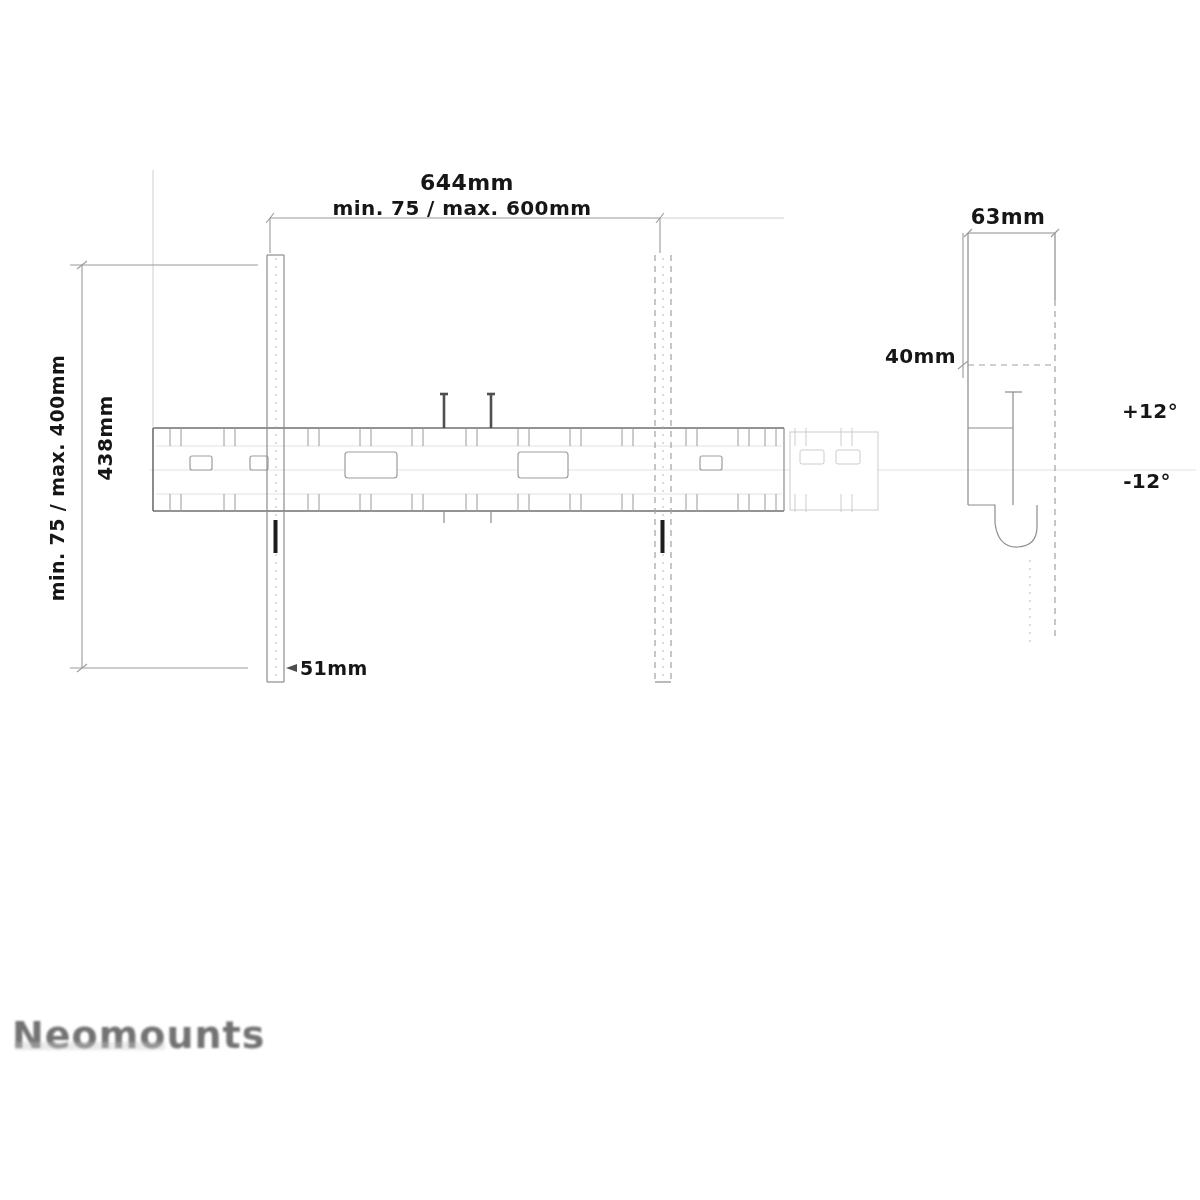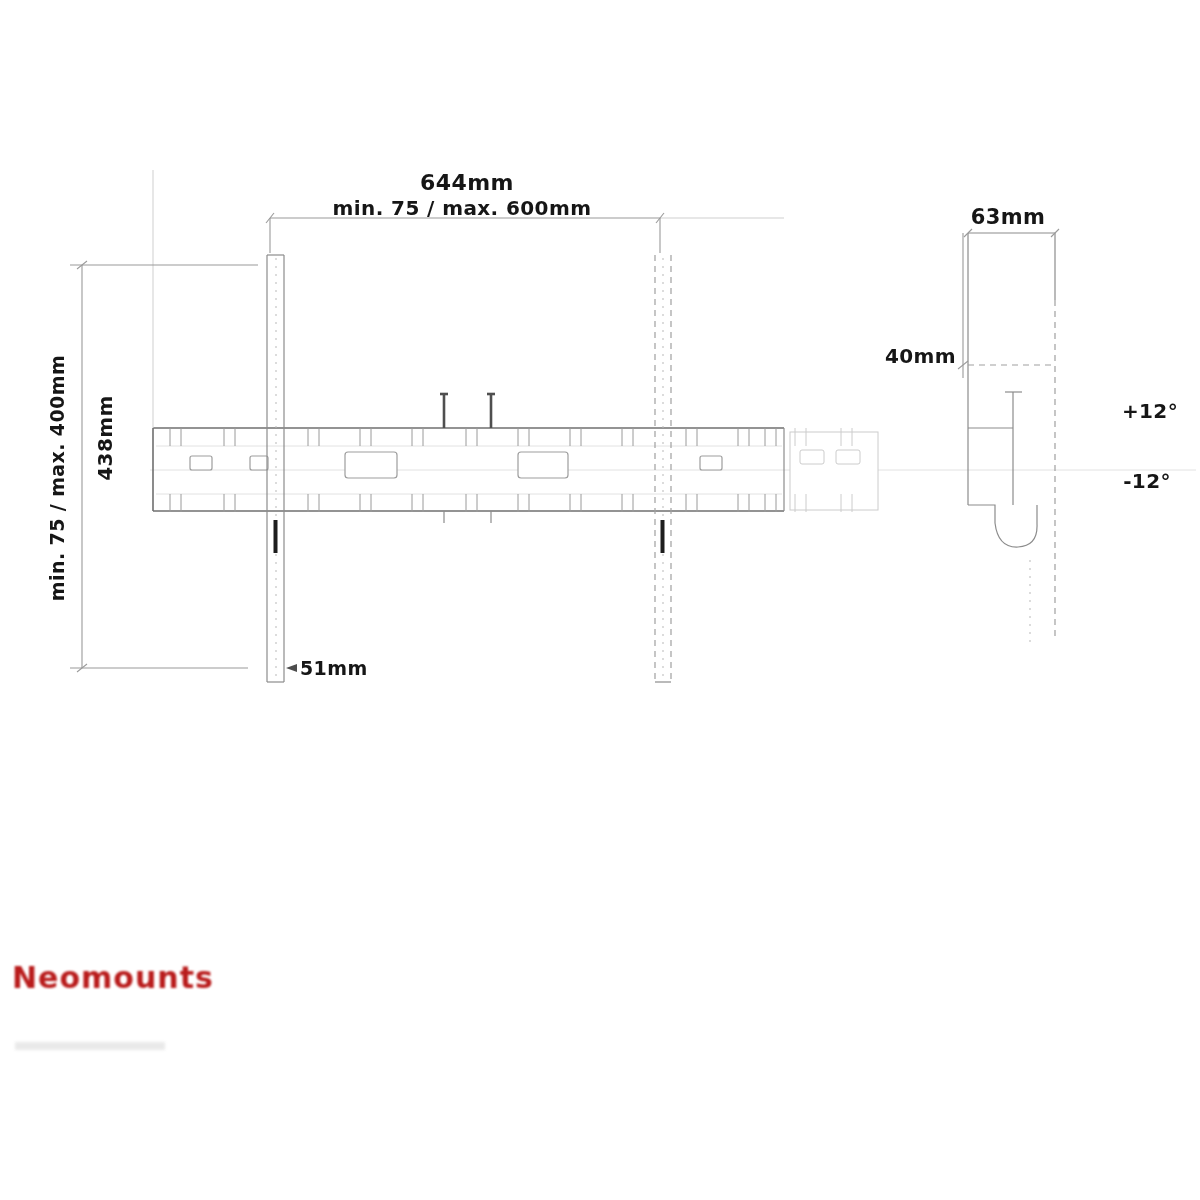--- a/index.html
+++ b/index.html
@@ -17,22 +17,22 @@
   .dots  {stroke:#b9b9b9;stroke-width:1;fill:none;stroke-dasharray:2 6;}
   .darkdash{stroke:#1d1d1d;stroke-width:4;fill:none;}
   .slot  {stroke:#9d9d9d;stroke-width:1.2;fill:#ffffff;}
   .slotf {stroke:#cccccc;stroke-width:1;fill:#ffffff;}
   .bolt  {stroke:#4f4f4f;stroke-width:2.6;fill:none;}
   .lbl{
     font-family:"DejaVu Sans", sans-serif;
     fill:#161616;font-weight:600;letter-spacing:0.4px;
   }
   .logo{
-    position:absolute;left:12px;top:960px;width:260px;
-    color:#b91c1c;font-size:30px;font-weight:600;letter-spacing:1px;
+    position:absolute;left:12px;top:1013px;width:260px;
+    color:#737373;font-size:38px;font-weight:600;letter-spacing:1px;
     filter:blur(0.9px);
   }
   .logo-tagline{
     position:absolute;left:15px;top:1042px;width:150px;height:8px;
     background:#c9c9c9;opacity:0.4;filter:blur(1.6px);
   }
 </style>
 </head>
 <body>
 

